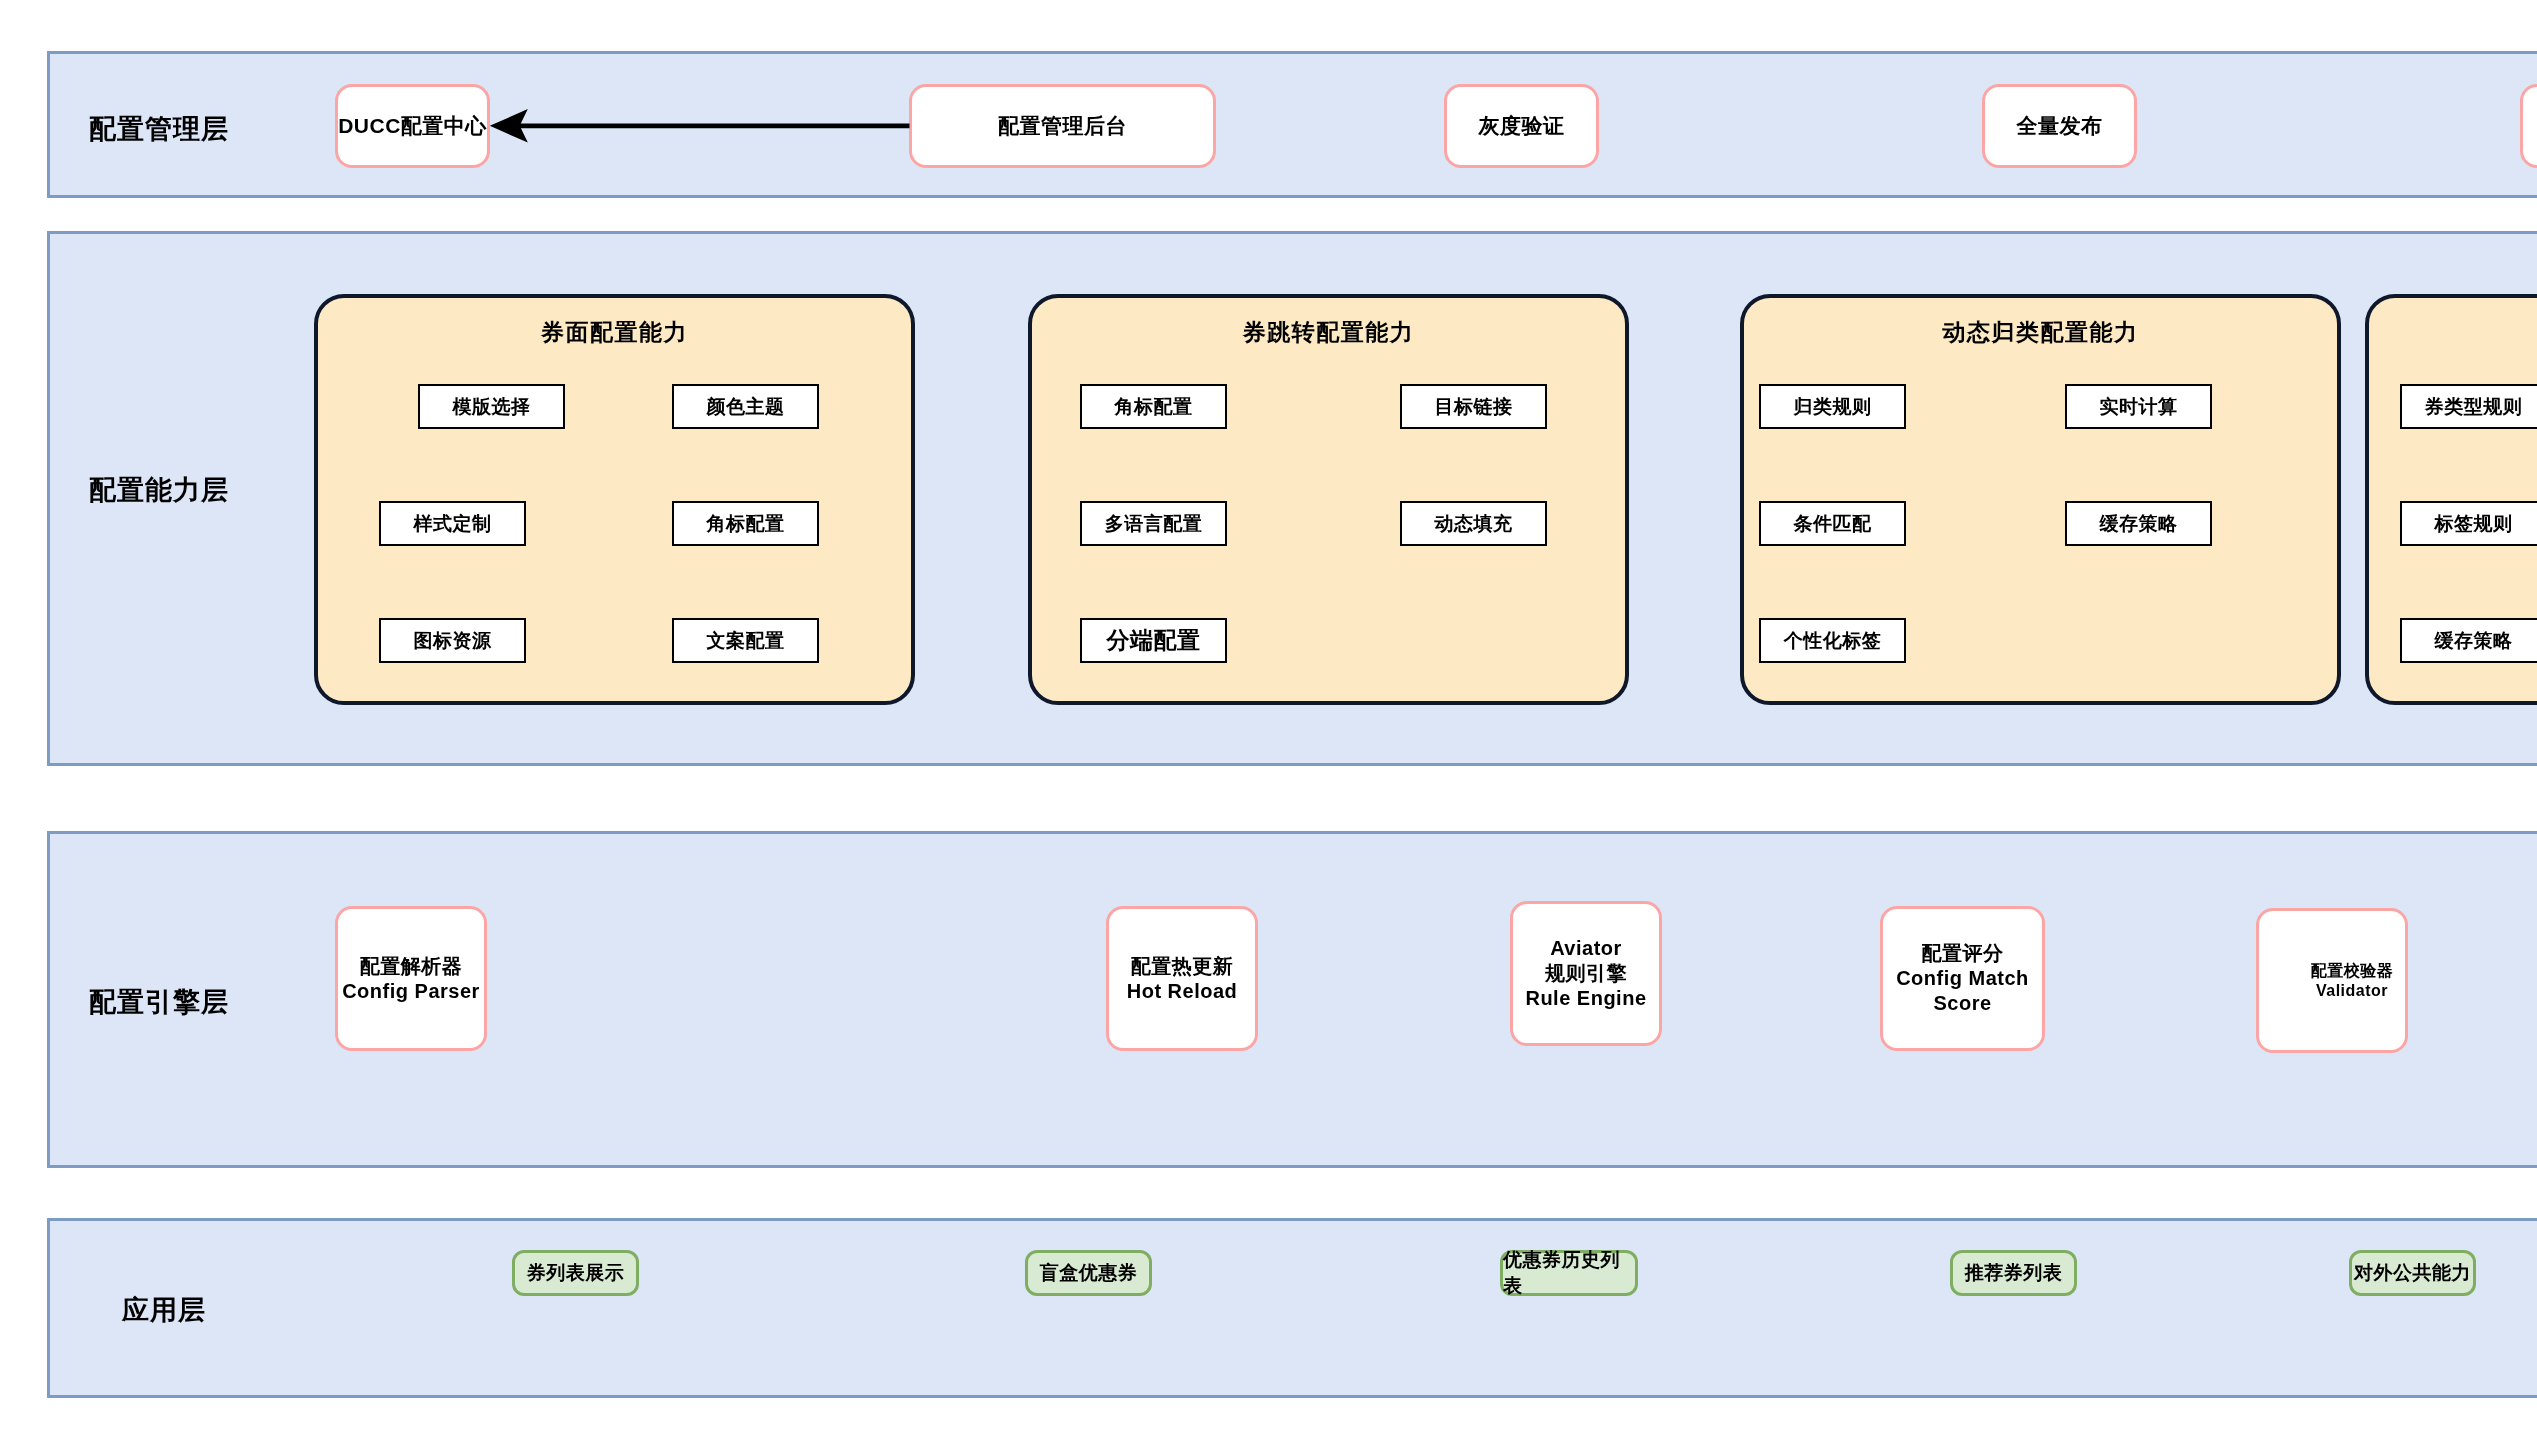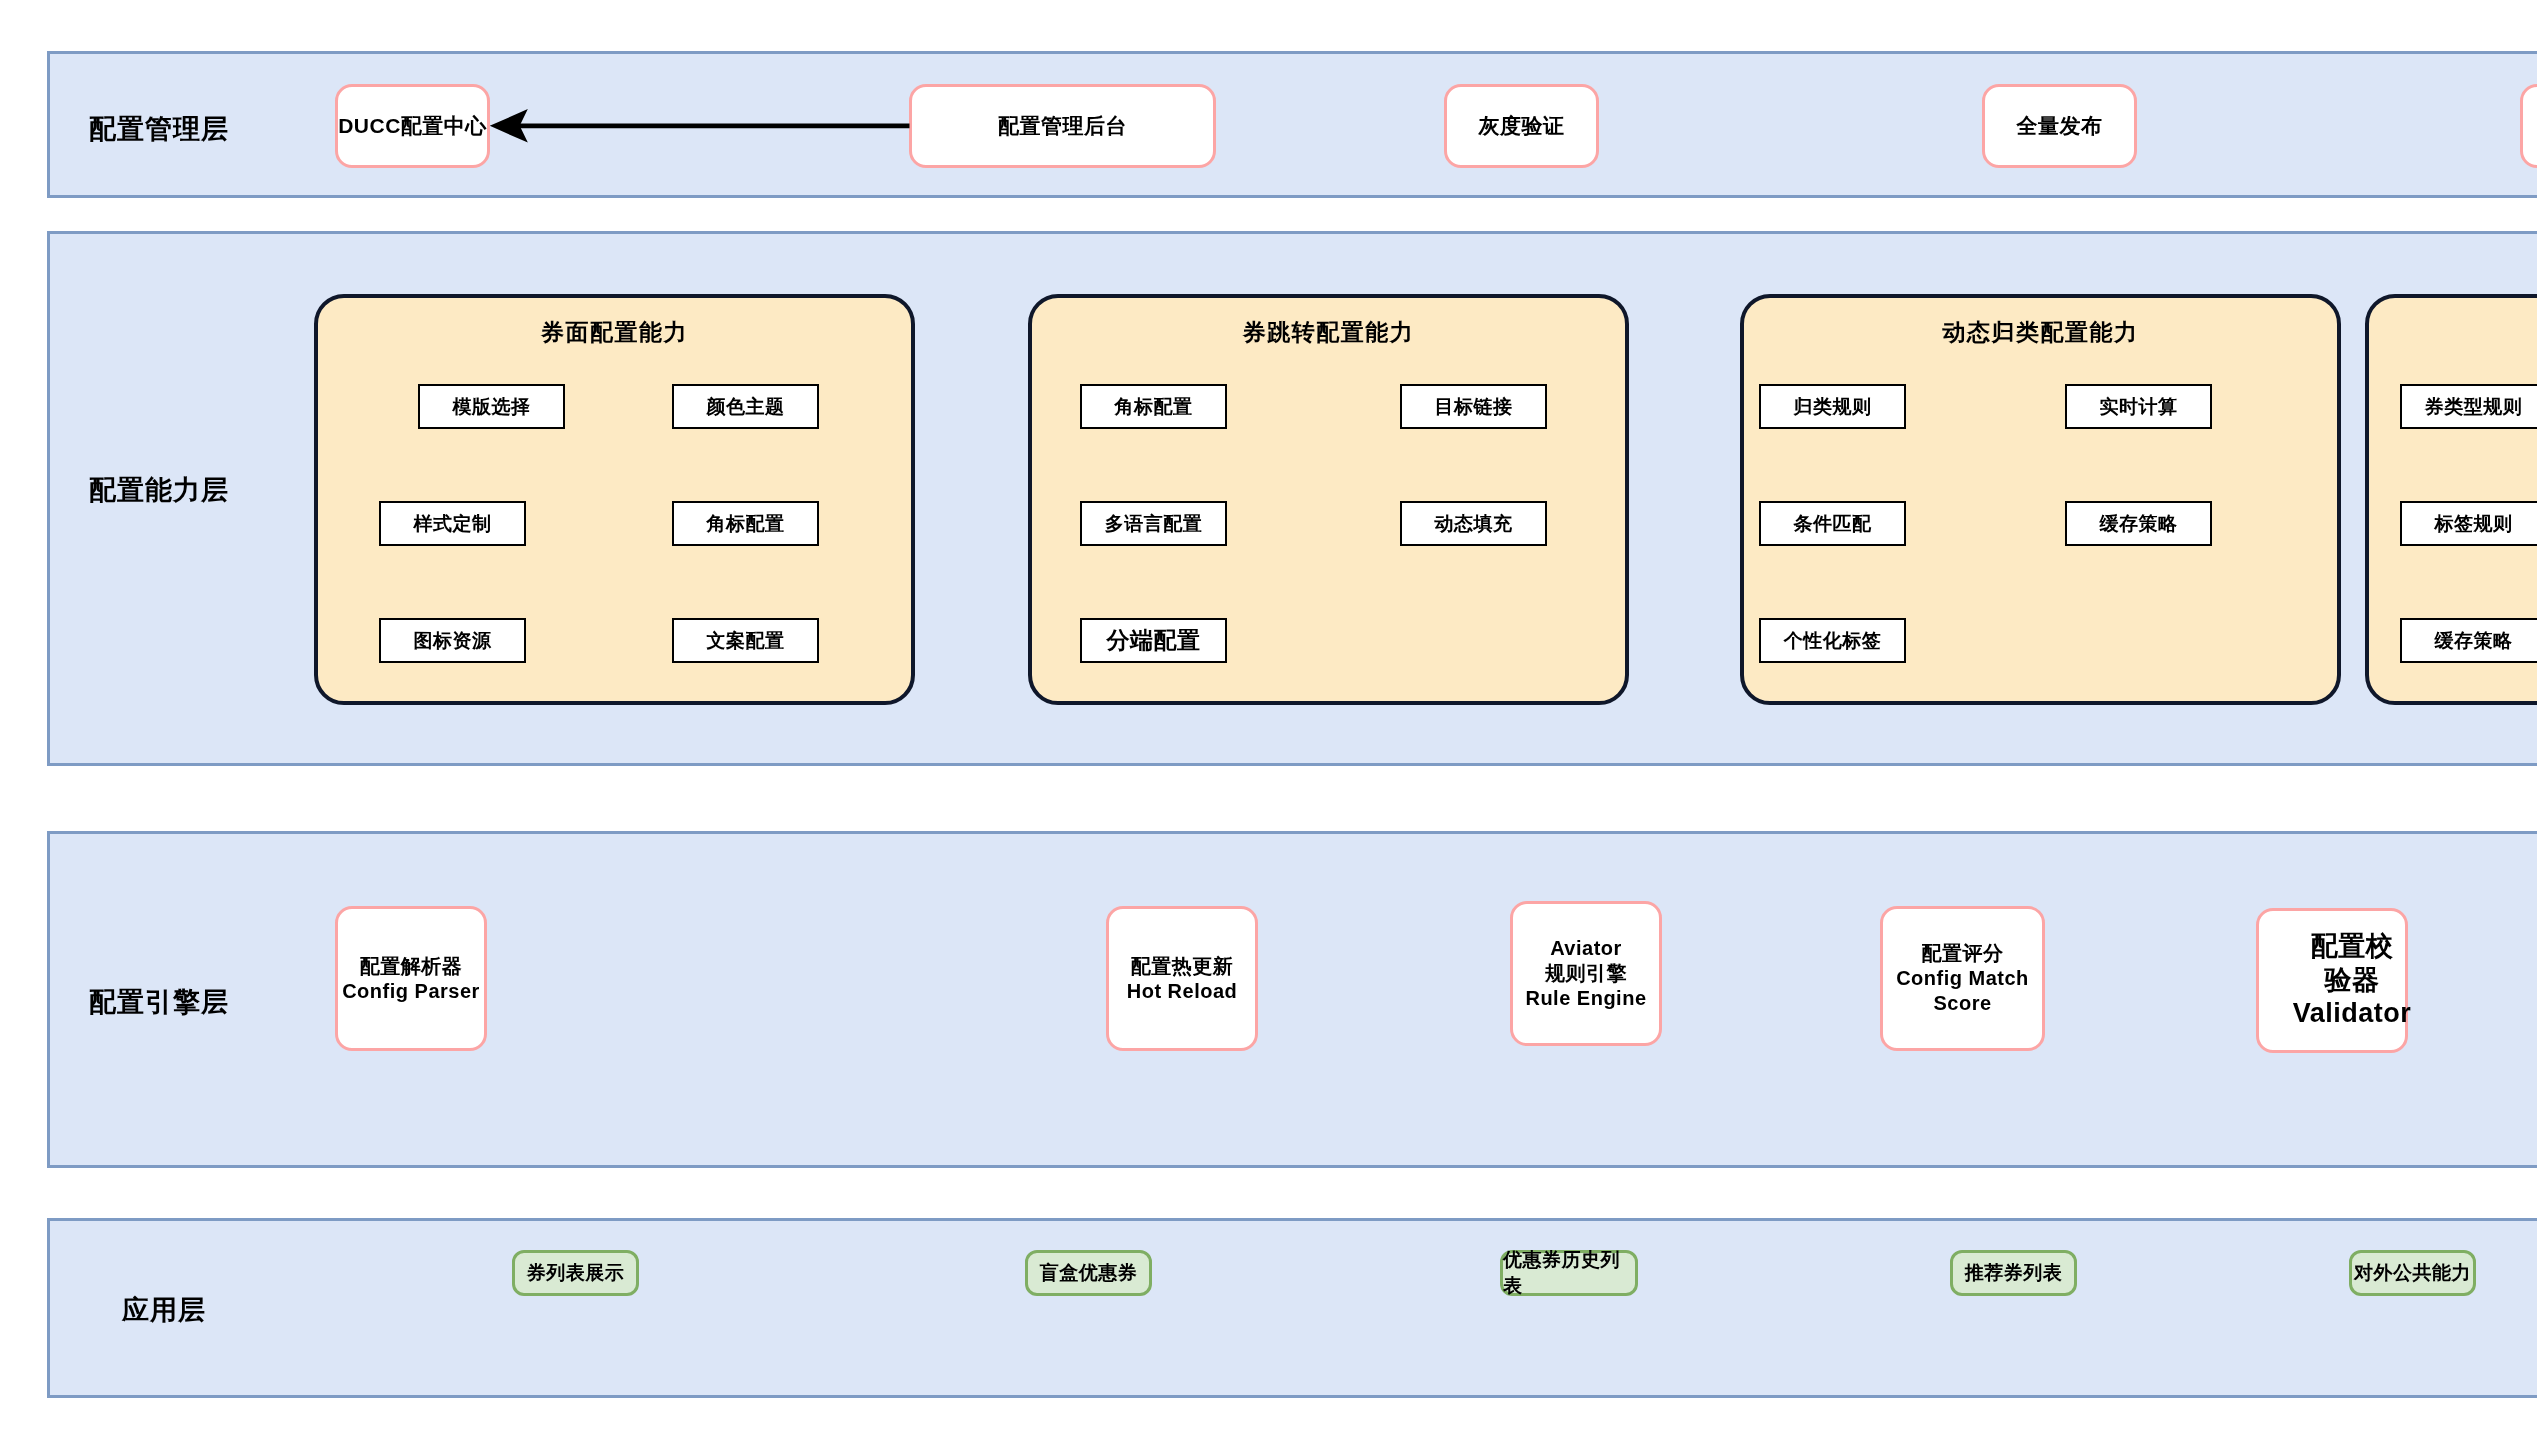--- a/index.html
+++ b/index.html
@@ -166,21 +166,21 @@
     <span class="ln">Aviator</span>
     <span class="ln">规则引擎</span>
     <span class="ln">Rule Engine</span>
   </div>
 
   <div class="node" style="left:1880px;top:906px;width:165px;height:145px;font-size:20px;">
     <span class="ln">配置评分</span>
     <span class="ln">Config Match Score</span>
   </div>
 
-  <div class="node" style="left:2256px;top:908px;width:152px;height:145px;font-size:27px;padding-left:40px;">
+  <div class="node" style="left:2256px;top:908px;width:152px;height:145px;font-size:16px;padding-left:40px;">
     <span class="ln">配置校验器</span>
     <span class="ln">Validator</span>
   </div>
 
   <div class="layer" style="left:47px;top:1218px;width:2921px;height:180px;"></div>
   <div class="layer-label" style="left:122px;top:1292px;font-size:27px;">应用层</div>
 
   <div class="app-node" style="left:512px;top:1250px;width:127px;height:46px;font-size:19px;">券列表展示</div>
   <div class="app-node" style="left:1025px;top:1250px;width:127px;height:46px;font-size:19px;">盲盒优惠券</div>
   <div class="app-node" style="left:1500px;top:1250px;width:138px;height:46px;font-size:19px;">优惠券历史列表</div>

